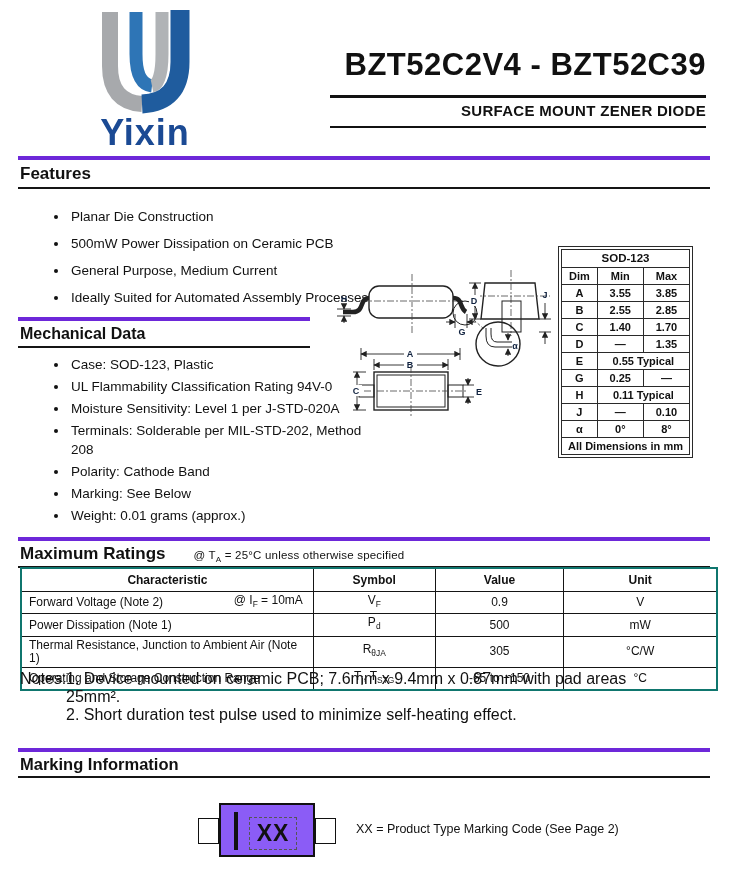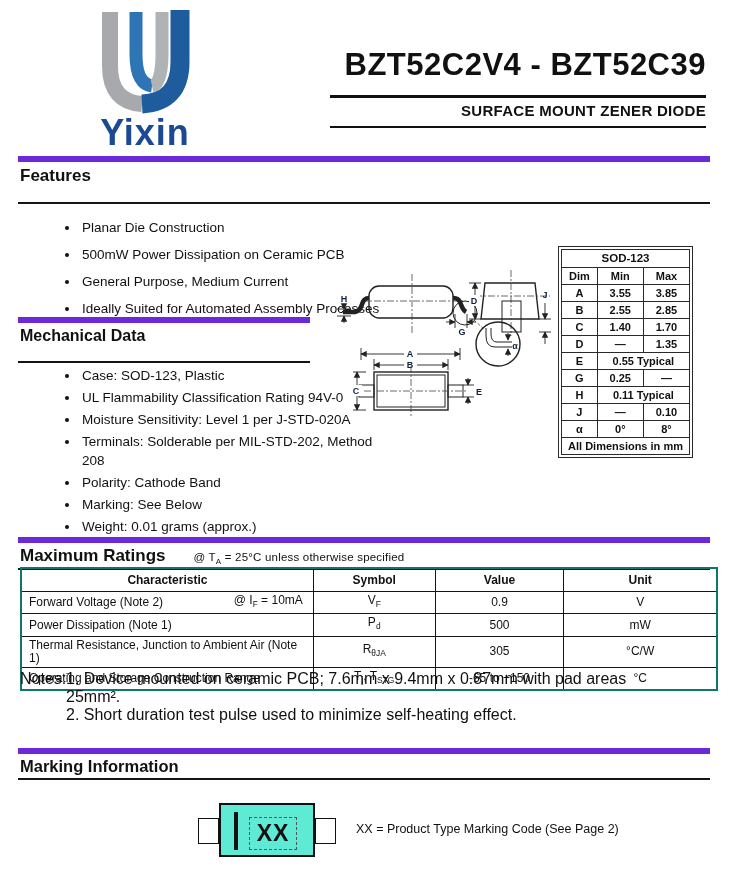--- a/index.html
+++ b/index.html
@@ -8,27 +8,27 @@
   .abs{position:absolute;}
 
   
   .title-block{left:300px;top:48px;width:406px;text-align:right;}
   .title{font-size:31px;font-weight:bold;letter-spacing:0.5px;line-height:34px;}
   .title-rule{left:330px;top:95px;width:376px;height:3px;background:#111;}
   .subtitle{left:330px;top:102px;width:376px;text-align:right;font-size:15px;font-weight:bold;letter-spacing:0.3px;}
   .subtitle-rule{left:330px;top:126px;width:376px;height:2px;background:#111;}
 
   
-  .sec-head{border-top:6px solid #6d28d9;border-bottom:2px solid #151515;
-            font-size:17px;font-weight:bold;padding:4px 2px 16px 2px;}
+  .sec-head{border-top:4px solid #6d28d9;border-bottom:2px solid #151515;
+            font-size:17px;font-weight:bold;padding:4px 2px 3px 2px;}
   .sec-cond{font-size:11.5px;font-weight:normal;margin-left:28px;letter-spacing:0.2px;}
   sub{font-size:0.7em;}
 
   
-  ul.blist{margin:16px;padding:0 0 0 44px;list-style:disc outside;}
+  ul.blist{margin:5px;padding:0 0 0 44px;list-style:disc outside;}
   ul.blist li{font-size:13.5px;padding-left:2px;}
   ul.feat li{line-height:20px;margin-bottom:7px;}
   ul.mech li{line-height:19px;margin-bottom:3px;}
 
   
   .dim-wrap{left:558px;top:246px;width:135px;border:1.5px solid #2a2a2a;padding:2px;background:#fff;box-sizing:border-box;}
   table.dim{border-collapse:collapse;width:100%;}
   table.dim td,table.dim th{border:1px solid #2a2a2a;font-size:11px;font-weight:bold;
        text-align:center;padding:1px 2px;line-height:14px;}
   table.dim .ttl{font-size:11.5px;line-height:15px;}
@@ -40,21 +40,21 @@
   table.rat td{border:1px solid #151515;font-size:12px;padding:2px 4px;line-height:13px;}
   table.rat td.c{text-align:center;}
   table.rat td.char{padding-left:7px;}
   .char-flex{display:flex;justify-content:space-between;align-items:center;padding-right:6px;gap:44px;}
 
   
   .notes{left:20px;top:670px;width:640px;display:flex;font-size:16px;line-height:18px;}
   .notes-label{width:46px;flex:none;}
 
   
-  .mk-body{left:219px;top:803px;width:96px;height:54px;border:2px solid #111;background:#5eead4;box-sizing:border-box;}
+  .mk-body{left:219px;top:803px;width:96px;height:54px;border:2px solid #111;background:#8b5cf6;box-sizing:border-box;}
   .mk-tab{width:21px;height:26px;border:1.5px solid #111;background:#fff;box-sizing:border-box;}
   .mk-bar{left:13px;top:7px;width:4px;height:38px;background:#111;}
   .mk-code{left:28px;top:12px;width:48px;height:33px;border:1.5px dashed #555;box-sizing:border-box;
            display:flex;align-items:center;justify-content:center;font-size:23px;font-weight:bold;letter-spacing:1px;}
   .mk-caption{left:356px;top:822px;font-size:12.5px;}
 
   
   .ln{stroke:#222;fill:none;stroke-width:1.4;}
   .thin{stroke:#222;fill:none;stroke-width:1;}
   .lead{stroke:#222;fill:none;stroke-width:4.5;}

